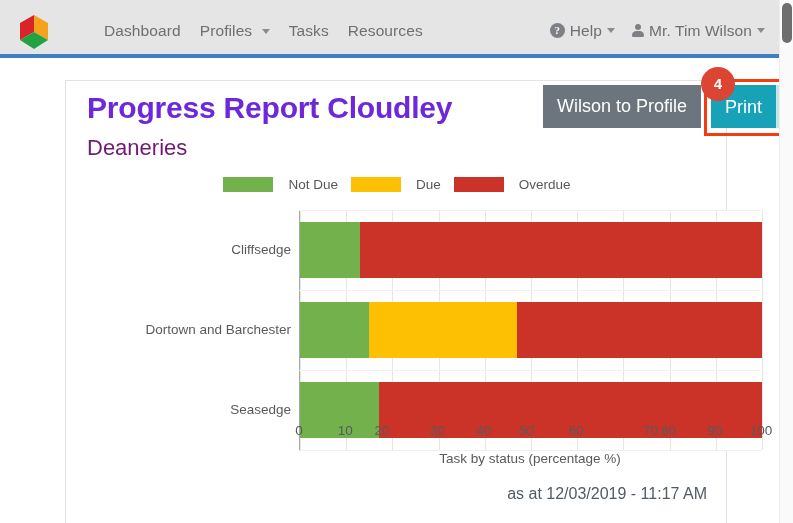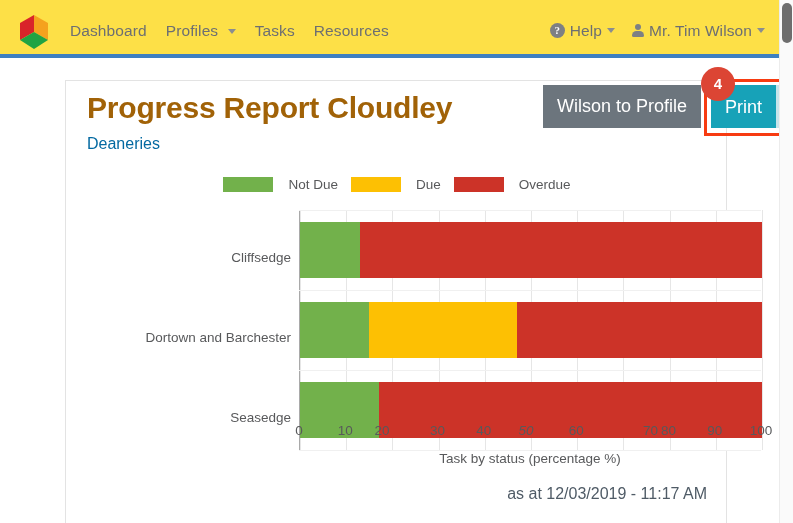--- a/index.html
+++ b/index.html
@@ -8,23 +8,24 @@
     width: 793px; height: 523px;
     overflow: hidden;
     background: #ffffff;
     font-family: "Liberation Sans", sans-serif;
   }
 
   
   .navbar {
     position: absolute; top: 0; left: 0;
     width: 779px; height: 62px;
-    background: #fde047;
+    background: #e5e5e5;
     display: flex; align-items: center;
     border-bottom: 1px solid #f2f2f2;
+    gap: 34px;
   }
   .nav-logo {
     margin-left: 16px; margin-right: 18px;
     width: 36px; height: 40px;
     position: relative;
   }
   .cube { position: absolute; left: 0; top: 2px; width: 36px; height: 38px; }
 
   .nav-links { display: flex; align-items: center; gap: 19px; }
   .nav-link {
@@ -74,26 +75,26 @@
 
   .card {
     position: absolute; left: 65px; top: 22px;
     width: 662px; height: 450px;
     background: #ffffff;
     border: 1px solid #e3e3e3;
   }
 
   .card-title {
     position: absolute; left: 21px; top: 10px;
-    font-size: 30px; font-weight: bold; color: #a16207;
+    font-size: 30px; font-weight: bold; color: #6d28d9;
     letter-spacing: -.2px; white-space: nowrap;
   }
   .card-subtitle {
     position: absolute; left: 21px; top: 54px;
-    font-size: 16px; color: #0369a1; white-space: nowrap;
+    font-size: 22px; color: #701a75; white-space: nowrap;
   }
 
   
   .btn-return {
     position: absolute; left: 477px; top: 4px;
     height: 43px; padding: 0 14px;
     background: #6c757d; color: #ffffff;
     font-size: 18px; line-height: 43px;
     border: none; cursor: pointer; white-space: nowrap;
     font-family: "Liberation Sans", sans-serif;
@@ -149,21 +150,20 @@
     position: absolute; left: -1px; width: 462px; height: 1px;
     background: #f0f0f0;
   }
   .bar-row { position: absolute; left: 0; height: 56px; }
   .seg { position: absolute; top: 0; height: 56px; }
 
   .ylabel {
     position: absolute; right: 0; width: 220px;
     text-align: right; font-size: 13.5px; color: #58595b;
     white-space: nowrap;
-    margin-top: 8px;
   }
 
   .xtick {
     position: absolute; top: 246px;
     font-size: 13.5px; color: #58595b;
     transform: translateX(-50%); white-space: nowrap;
   }
   .xaxis-title {
     position: absolute; left: 233px; top: 274px; width: 462px;
     text-align: center; font-size: 13.5px; color: #58595b;

